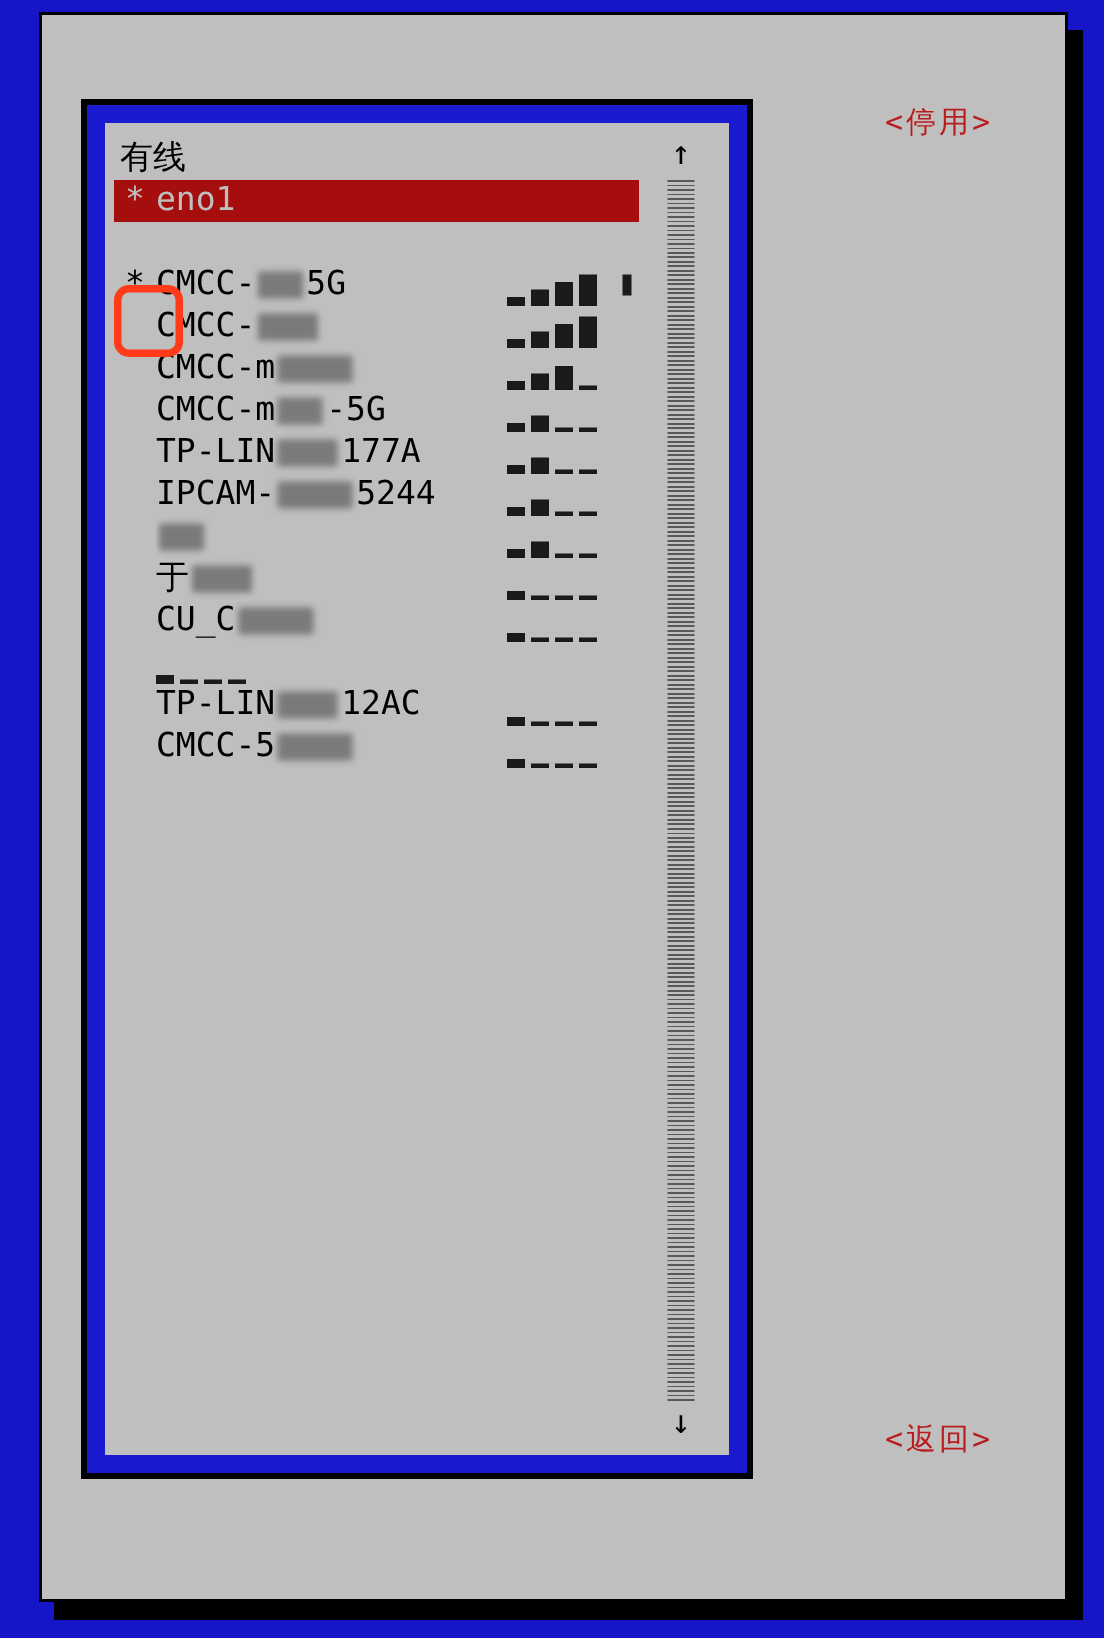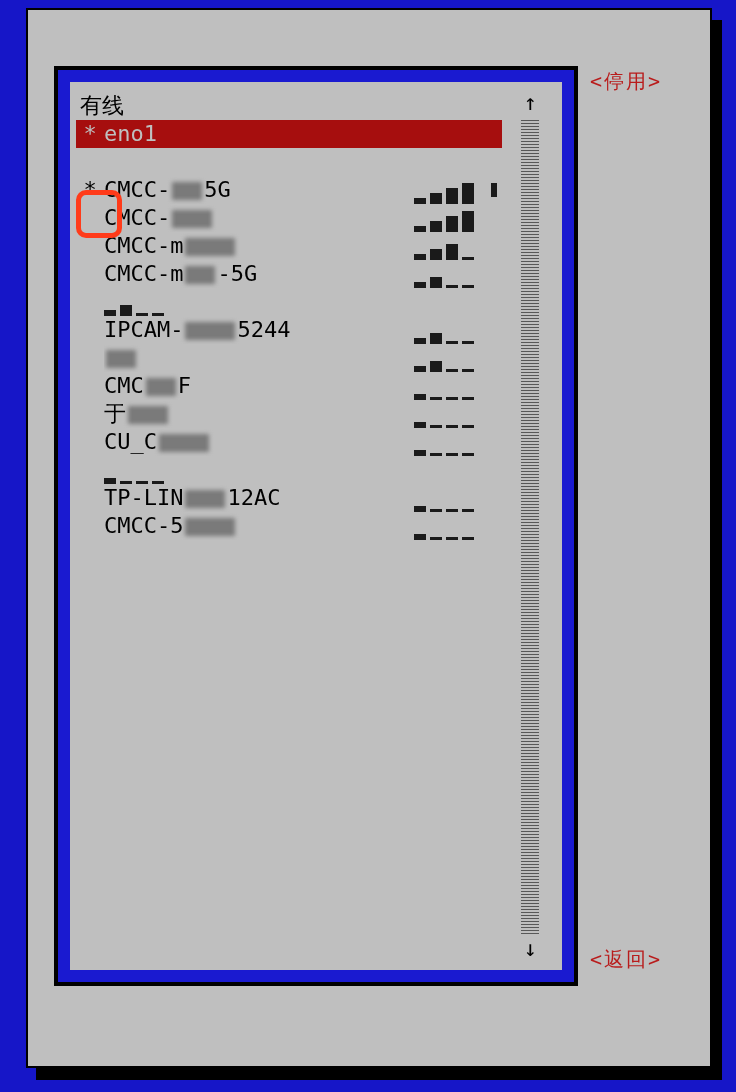--- a/index.html
+++ b/index.html
@@ -40,21 +40,21 @@
     background: #bfbfbf;
     border: 2px solid #000;
     box-sizing: border-box;
   }
 
   
   .inner-shell {
     position: absolute;
     left: 26px;
     top: 56px;
-    width: 524px;
+    width: 448px;
     height: 920px;
     box-sizing: border-box;
   }
   .inner-blue {
     position: absolute;
     left: 0; top: 0; width: 100%; height: 100%;
     background: #1a1ad0;
     border: 4px solid #000;
     box-sizing: border-box;
   }
@@ -264,20 +264,21 @@
             <span class="sig">
               <span class="bar b1"></span>
               <span class="bar b2"></span>
               <span class="bar b3 off"></span>
               <span class="bar b4 off"></span>
             </span>
             <span class="sec"></span>
           </div>
           <div class="row">
             <span class="star"></span>
+            <span class="name">TP-LIN<span class="smudge" style="width: 40px; height: 18px;"></span>177A</span>
             <span class="sig">
               <span class="bar b1"></span>
               <span class="bar b2"></span>
               <span class="bar b3 off"></span>
               <span class="bar b4 off"></span>
             </span>
             <span class="sec"></span>
           </div>
           <div class="row">
             <span class="star"></span>
@@ -289,31 +290,20 @@
               <span class="bar b4 off"></span>
             </span>
             <span class="sec"></span>
           </div>
           <div class="row">
             <span class="star"></span>
             <span class="name"><span class="smudge" style="width: 30px; height: 18px;"></span></span>
             <span class="sig">
               <span class="bar b1"></span>
               <span class="bar b2"></span>
-              <span class="bar b3 off"></span>
-              <span class="bar b4 off"></span>
-            </span>
-            <span class="sec"></span>
-          </div>
-          <div class="row">
-            <span class="star"></span>
-            <span class="name">CMC<span class="smudge" style="width: 30px; height: 18px;"></span>F</span>
-            <span class="sig">
-              <span class="bar b1"></span>
-              <span class="bar b2 off"></span>
               <span class="bar b3 off"></span>
               <span class="bar b4 off"></span>
             </span>
             <span class="sec"></span>
           </div>
           <div class="row">
             <span class="star"></span>
             <span class="name">于<span class="smudge" style="width: 40px; height: 18px;"></span></span>
             <span class="sig">
               <span class="bar b1"></span>

